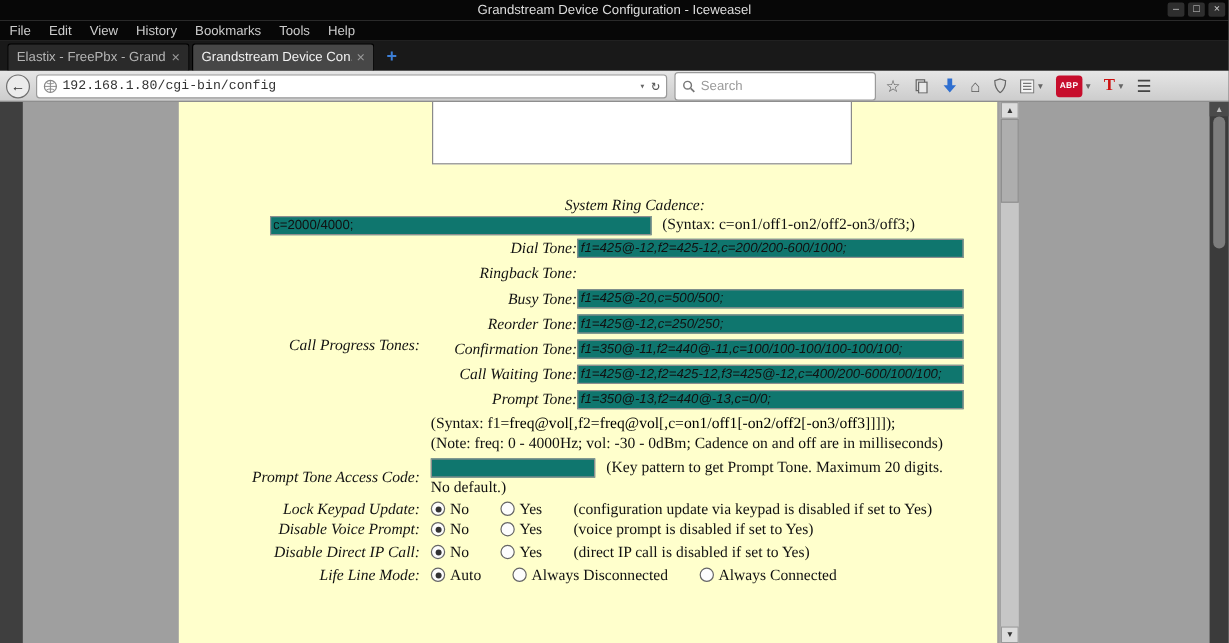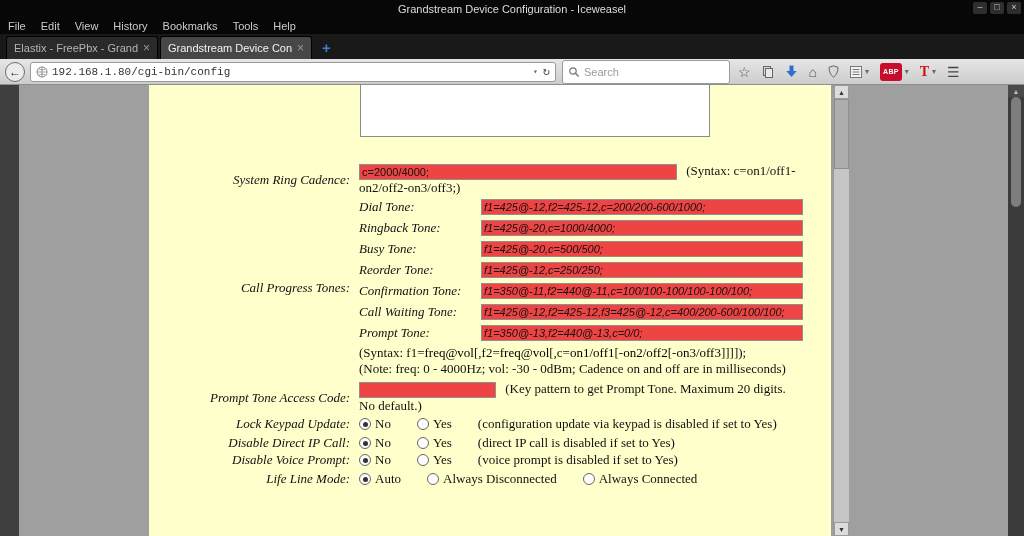--- a/index.html
+++ b/index.html
@@ -64,31 +64,31 @@
                background:#ffffcc; overflow:hidden; color:#111;
                font-family:"Liberation Serif",serif; font-size:13px; }
   .ta { position:absolute; left:211px; top:-8px; width:350px; height:60px;
         border:1px solid #8a8a8a; background:#fff; resize:none;
         font-family:"Liberation Sans",sans-serif; font-size:11px; }
   .form-body { position:absolute; top:78px; left:4px; width:672px; }
   .frow { display:flex; align-items:center; }
   .flabel { width:197px; flex:none; text-align:right; font-style:italic; }
   .fcontent { flex:1; padding-left:9px; line-height:16px; }
   input.txt { font-family:"Liberation Sans",sans-serif; font-size:11px; height:16px;
-              border:1px solid #8f8f8f; background:#ef4444; padding:0 2px; color:#111;
+              border:1px solid #8f8f8f; background:#0f766e; padding:0 2px; color:#111;
               vertical-align:middle; }
   .in-src { width:318px; }
   .in-ptac { width:137px; }
   .tone-row { display:flex; align-items:center; height:17px; margin-bottom:4px; }
-  .tone-label { width:122px; flex:none; font-style:italic; }
+  .tone-label { width:122px; flex:none; font-style:italic;text-align:right; }
   .tone-input { width:322px;font-style:italic; }
   .syntax { margin-top:3px; max-width:402px; }
   .blu { color:#000000; }
   .inline-note { margin-left:6px; }
-  .row-src { margin-bottom:2px; }
+  .row-src { margin-bottom:2px;flex-direction:column; }
   .row-tones { margin-top:1px; }
   .row-ptac { margin-top:4px; }
   .row-ptac .fcontent, .row-lock .fcontent { padding-right:28px; }
   .row-lock { margin-top:2px; }
   .row-dvp { margin-top:1px; }
   .row-ddic { margin-top:3px; }
   .row-llm { margin-top:3px; }
   .radio { display:inline-block; width:12px; height:12px; border-radius:50%;
            border:1px solid #666; background:#fdfdfd; vertical-align:-2px;
            margin-right:4px; position:relative; }
@@ -233,21 +233,20 @@
 
         <div class="frow row-tones">
           <div class="flabel">Call Progress Tones:</div>
           <div class="fcontent">
             <div class="tone-row">
               <span class="tone-label">Dial Tone:</span>
               <input class="txt tone-input" value="f1=425@-12,f2=425-12,c=200/200-600/1000;" style="">
             </div>
             <div class="tone-row">
               <span class="tone-label">Ringback Tone:</span>
-              <input class="txt tone-input" value="f1=425@-20,c=1000/4000;" style="">
             </div>
             <div class="tone-row">
               <span class="tone-label">Busy Tone:</span>
               <input class="txt tone-input" value="f1=425@-20,c=500/500;" style="">
             </div>
             <div class="tone-row">
               <span class="tone-label">Reorder Tone:</span>
               <input class="txt tone-input" value="f1=425@-12,c=250/250;" style="">
             </div>
             <div class="tone-row">
@@ -275,31 +274,31 @@
           </div>
         </div>
 
         <div class="frow row-lock">
           <div class="flabel">Lock Keypad Update:</div>
           <div class="fcontent">
             <span class="radio on"></span><span class="opt">No</span><span class="radio"></span><span class="opt">Yes</span><span>(configuration update via keypad is disabled if set to Yes)</span>
           </div>
         </div>
 
+        <div class="frow row-dvp">
+          <div class="flabel">Disable Voice Prompt:</div>
+          <div class="fcontent">
+            <span class="radio on"></span><span class="opt">No</span><span class="radio"></span><span class="opt">Yes</span><span>(voice prompt is disabled if set to Yes)</span>
+          </div>
+        </div>
+
         <div class="frow row-ddic">
           <div class="flabel">Disable Direct IP Call:</div>
           <div class="fcontent">
             <span class="radio on"></span><span class="opt">No</span><span class="radio"></span><span class="opt">Yes</span><span>(direct IP call is disabled if set to Yes)</span>
-          </div>
-        </div>
-
-        <div class="frow row-dvp">
-          <div class="flabel">Disable Voice Prompt:</div>
-          <div class="fcontent">
-            <span class="radio on"></span><span class="opt">No</span><span class="radio"></span><span class="opt">Yes</span><span>(voice prompt is disabled if set to Yes)</span>
           </div>
         </div>
 
         <div class="frow row-llm">
           <div class="flabel">Life Line Mode:</div>
           <div class="fcontent">
             <span class="radio on"></span><span class="opt">Auto</span><span class="radio"></span><span class="opt">Always Disconnected</span><span class="radio"></span><span class="opt">Always Connected</span>
           </div>
         </div>
 

